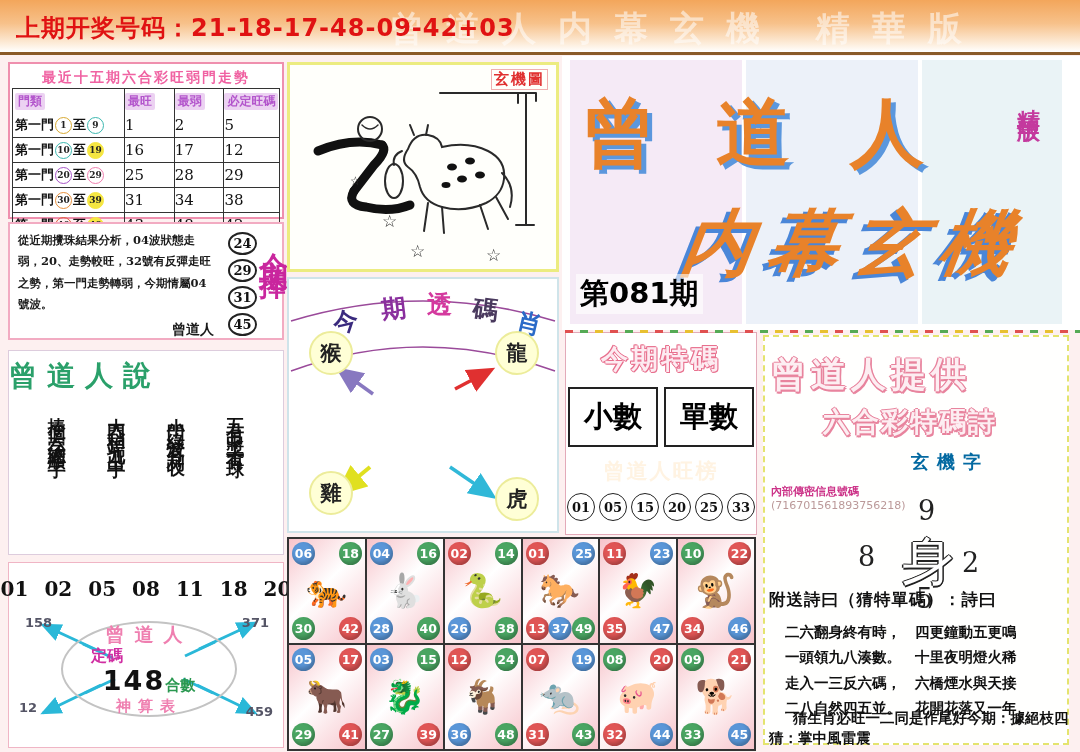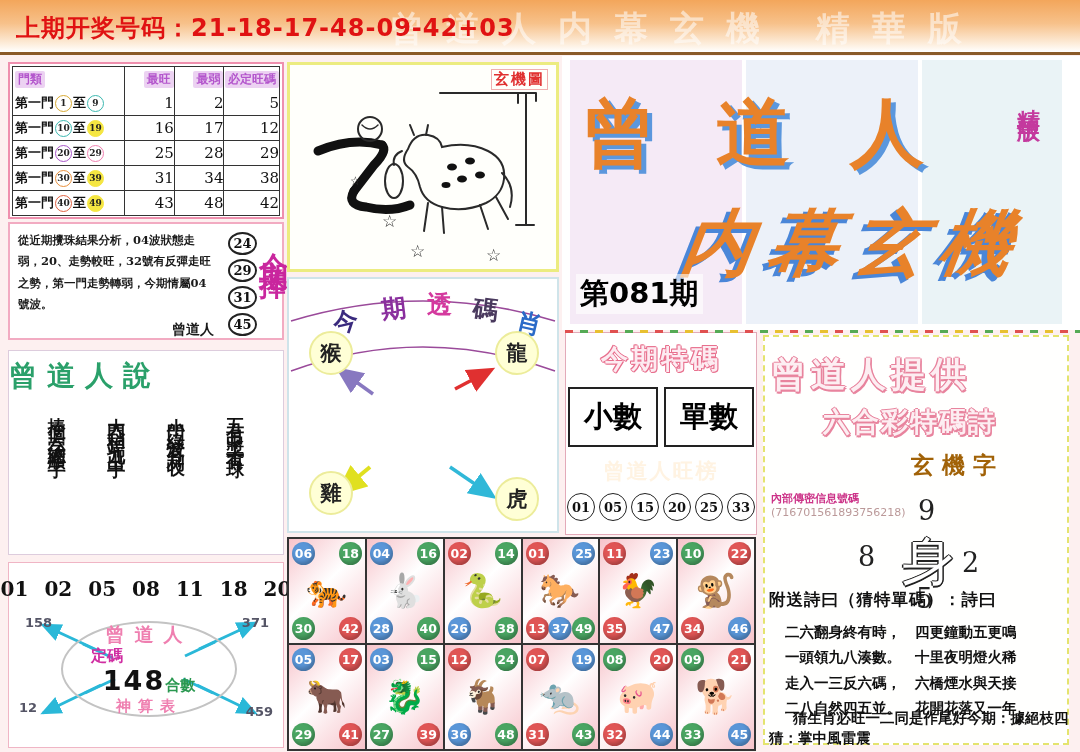--- a/index.html
+++ b/index.html
@@ -15,21 +15,21 @@
 
   
   .box{position:absolute;background:#fff;box-sizing:border-box;}
 
   
   #trend{left:8px;top:62px;width:276px;height:157px;border:2px solid #ef8fae;padding:2px;}
   #trend .t-title{color:#f062a2;font-weight:bold;font-size:14px;text-align:center;letter-spacing:2px;height:22px;line-height:22px;}
   .t-grid{border:1px solid #333;}
   .t-row{display:flex;border-top:1px solid #333;height:24px;align-items:stretch;}
   .t-row:first-child{border-top:none;}
-  .t-cell{border-left:1px solid #333;display:flex;align-items:center;justify-content:flex-end;font-size:15px;font-family:"DejaVu Serif",serif;color:#111;}
+  .t-cell{border-left:1px solid #333;display:flex;align-items:center;justify-content:flex-start;font-size:15px;font-family:"DejaVu Serif",serif;color:#111;}
   .t-cell:first-child{border-left:none;}
   .t-c0{width:112px;justify-content:flex-start;padding-left:2px;font-size:13px;font-weight:bold;gap:1px;}
   .t-c1,.t-c2{width:50px;}
   .t-c3{width:56px;}
   .t-head .t-cell span.hchip{background:#ecd2f2;color:#b355cc;font-size:12px;font-weight:bold;padding:0 3px;border-radius:2px;}
   .rng{display:inline-flex;align-items:center;justify-content:center;width:15px;height:15px;border-radius:50%;border:1.5px solid #888;font-size:9px;font-weight:bold;color:#222;}
 
   
   #analysis{left:8px;top:222px;width:276px;height:118px;border:2px solid #f2abc2;padding:6px 4px 2px 8px;display:flex;}
   #analysis .a-text{width:196px;font-size:11.5px;line-height:1.85;color:#1a1a1a;font-family:"DejaVu Serif",serif;font-weight:bold;}
@@ -110,21 +110,21 @@
     font-size:13px;font-weight:bold;font-family:"DejaVu Serif",serif;color:#111;background:#fff;}
 
   
   #rightpanel{left:763px;top:335px;width:306px;height:410px;border:2px dashed #e4e46e;background:#fffffe;padding:4px 6px;}
   .dashline{position:absolute;left:565px;top:330px;width:515px;height:3px;
     background:repeating-linear-gradient(90deg,#e05050 0 8px,transparent 8px 15px,#55aa55 15px 23px,transparent 23px 30px,#e8c030 30px 38px,transparent 38px 45px);}
   #rightpanel .rp-provider{margin-top:10px;font-size:35px;font-weight:bold;letter-spacing:5px;color:#fdeef2;
     text-shadow:1.5px 0 #e8849e,-1.5px 0 #e8849e,0 1.5px #e8849e,0 -1.5px #e8849e,1.5px 1.5px #e8849e;}
   #rightpanel .rp-sub{margin-top:6px;margin-left:52px;font-size:27px;font-weight:bold;letter-spacing:2px;color:#fdeef2;
     text-shadow:1.5px 0 #e8849e,-1.5px 0 #e8849e,0 1.5px #e8849e,0 -1.5px #e8849e,1.5px 1.5px #e8849e;}
-  #rightpanel .rp-mword{margin-top:10px;margin-left:140px;font-size:23px;font-weight:bold;letter-spacing:8px;color:#a16207;font-family:"DejaVu Serif",serif;}
+  #rightpanel .rp-mword{margin-top:10px;margin-left:140px;font-size:18px;font-weight:bold;letter-spacing:8px;color:#0369a1;font-family:"DejaVu Serif",serif;}
   #rightpanel .rp-sec1{margin-top:10px;font-size:11px;font-weight:bold;color:#c38;}
   #rightpanel .rp-sec2{font-size:11px;color:#b99;}
   .wordgroup{position:absolute;left:95px;top:168px;width:120px;height:100px;font-family:"DejaVu Serif",serif;color:#222;}
   .wordgroup .wg-c{position:absolute;left:42px;top:22px;font-size:52px;color:#fff;
     text-shadow:1.5px 0 #222,-1.5px 0 #222,0 1.5px #222,0 -1.5px #222,1px 1px #222;}
   .wordgroup .wg-t{position:absolute;left:58px;top:-10px;font-size:27px;}
   .wordgroup .wg-l{position:absolute;left:-2px;top:36px;font-size:27px;}
   .wordgroup .wg-r{position:absolute;left:102px;top:42px;font-size:27px;}
   .wordgroup .wg-b{position:absolute;left:56px;top:78px;font-size:27px;}
   #rightpanel .rp-poemhead{position:absolute;left:4px;top:252px;font-size:16.5px;font-weight:bold;color:#111;font-family:"DejaVu Serif",serif;letter-spacing:1px;}
@@ -137,20 +137,21 @@
 <body>
 
 <div id="page">
 
   <div class="banner">
     <span class="wm">曾道人内幕玄機 精華版</span>
     <span class="lastdraw">上期开奖号码：21-18-17-48-09-42+03</span>
   </div>
 
   <div class="box" id="trend">
+    <div class="t-title">最近十五期六合彩旺弱門走勢</div>
     <div class="t-grid">
       <div class="t-row t-head">
         <div class="t-cell t-c0">
             <span class="hchip">門類</span>
           </div>
         <div class="t-cell t-c1">
             <span class="hchip">最旺</span>
           </div>
         <div class="t-cell t-c2">
             <span class="hchip">最弱</span>

